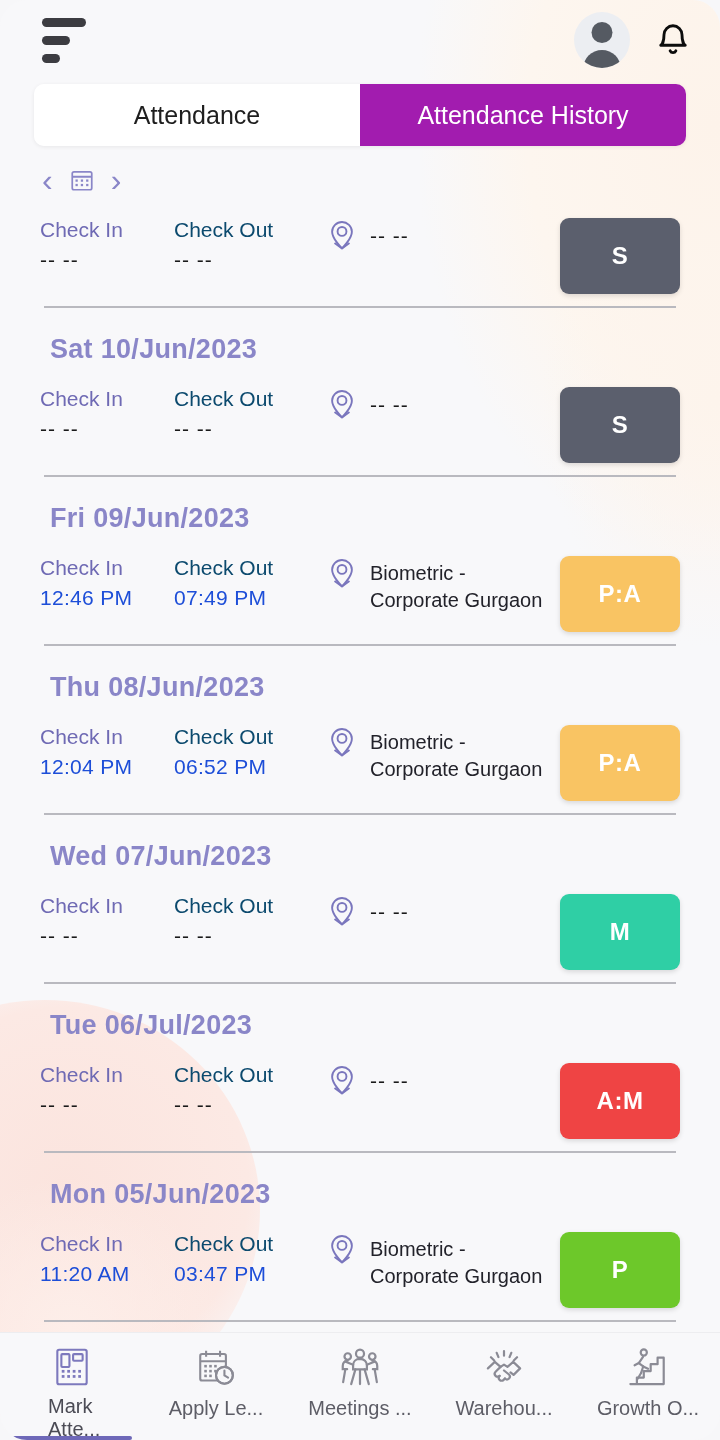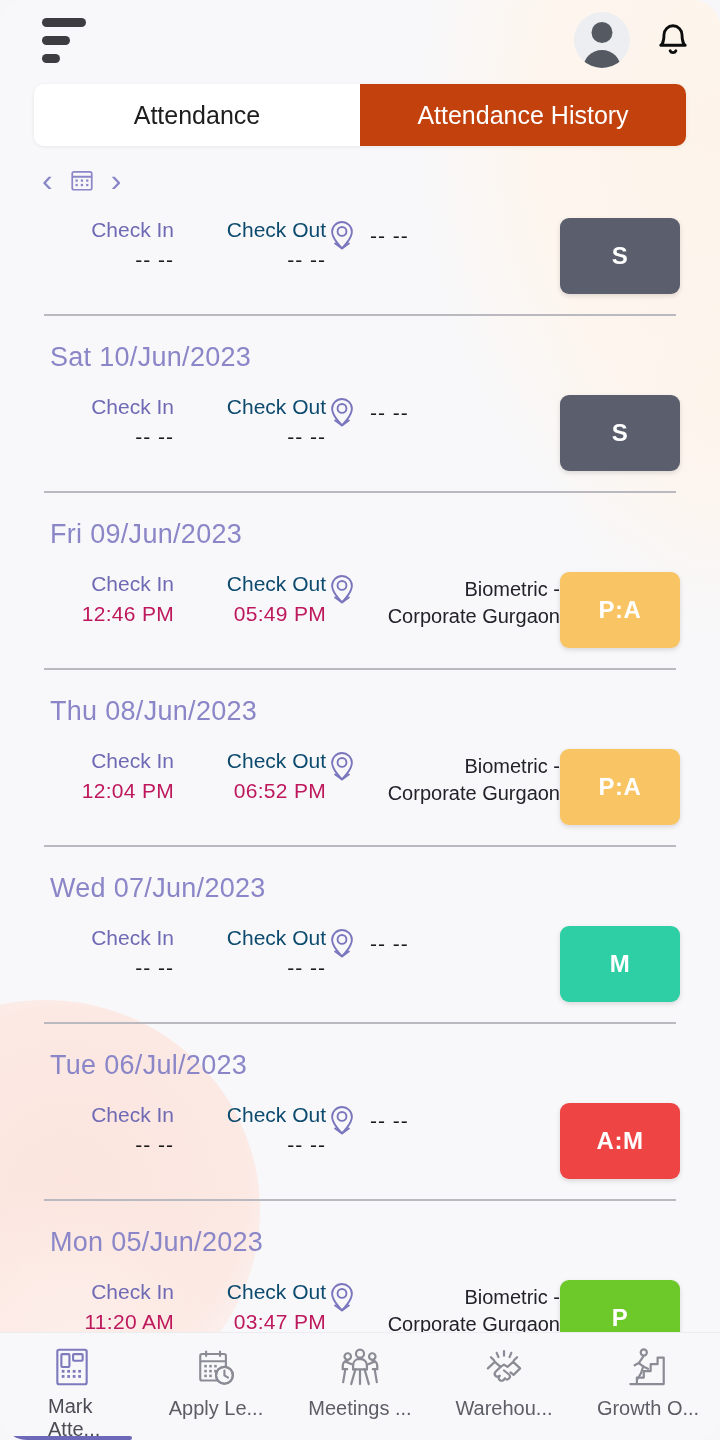--- a/index.html
+++ b/index.html
@@ -84,56 +84,55 @@
     overflow: hidden;
     box-shadow: 0 1px 4px rgba(0,0,0,.07);
   }
   .tab {
     flex: 1;
     display: flex; align-items: center; justify-content: center;
     font-size: 25px;
     cursor: pointer;
   }
   .tab.inactive { background: #ffffff; color: #1e1e1e; }
-  .tab.active { background: #c2410c; color: #ffffff; }
+  .tab.active { background: #a21caf; color: #ffffff; }
 
   
   .month-nav {
     position: relative; z-index: 3;
     display: flex; align-items: center; gap: 14px;
     padding: 18px 0 6px 40px;
   }
   .chev {
     font-size: 32px; color: #8a86c8; line-height: 1;
     cursor: pointer; font-weight: 400;
     padding: 0 2px;
   }
   .cal-icon { width: 26px; height: 26px; }
   .month-label { font-size: 29px; color: #8a86c8; letter-spacing: .2px; }
 
   
   .list { position: relative; z-index: 3; padding: 0 40px; }
   .entry { }
   .entry-date {
-    font-size: 27px; font-weight: normal; color: #8a86c8;
+    font-size: 27px; font-weight: bold; color: #8a86c8;
     letter-spacing: .3px;
     padding: 26px 0 6px 10px;
   }
   .entry-row {
     display: flex; align-items: flex-start;
-    padding: 16px 0 20px 0;
+    padding: 16px 0 12px 0;
     min-height: 100px;
-    text-align: right;
   }
   .col-checkin { width: 134px; flex: none; }
   .col-checkout { width: 152px; flex: none; }
   .col-label { font-size: 21px; margin-bottom: 6px; }
   .col-label.in { color: #6f6ab4; }
   .col-label.out { color: #0c4a6e; }
-  .col-value { font-size: 21px; color: #be185d; letter-spacing: .3px; }
+  .col-value { font-size: 21px; color: #1d4ed8; letter-spacing: .3px; }
   .col-value.empty { color: #1a1a1a; letter-spacing: 1px; }
 
   .col-loc {
     flex: 1; display: flex; align-items: flex-start; gap: 12px;
     padding-top: 2px;
   }
   .pin { flex: none; width: 32px; height: 38px; }
   .loc-text { font-size: 20px; color: #22222a; line-height: 1.35; padding-top: 2px; }
   .loc-text.empty { color: #1a1a1a; letter-spacing: 1px; font-size: 21px; }
 
@@ -273,21 +272,21 @@
       </div>
       <div class="entry">
         <div class="entry-date">Fri 09/Jun/2023</div>
         <div class="entry-row">
           <div class="col-checkin">
             <div class="col-label in">Check In</div>
             <div class="col-value">12:46 PM</div>
           </div>
           <div class="col-checkout">
             <div class="col-label out">Check Out</div>
-            <div class="col-value">05:49 PM</div>
+            <div class="col-value">07:49 PM</div>
           </div>
           <div class="col-loc">
             <span class="pin"><svg width="32" height="38" viewBox="0 0 24 30" fill="none" stroke="#7a76bd" stroke-width="1.5" stroke-linejoin="round">
                 <path d="M12 1.6c-4.3 0-7.8 3.4-7.8 7.6 0 5.6 7.8 13.2 7.8 13.2s7.8-7.6 7.8-13.2c0-4.2-3.5-7.6-7.8-7.6z"></path>
                 <circle cx="12" cy="9" r="3.5"></circle>
                 <path d="M6.1 18.2 12 22.4l5.9-4.2"></path>
               </svg></span>
             <span class="loc-text">Biometric - Corporate Gurgaon</span>
           </div>
           <div class="badge" style="background:#f9c463">P:A</div>

